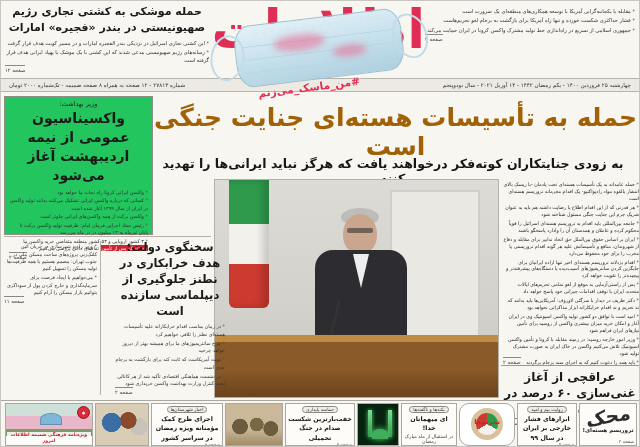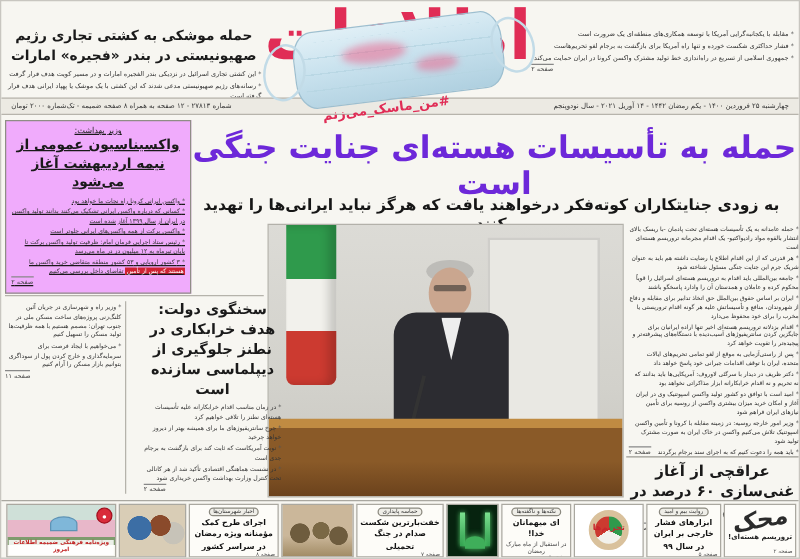--- a/index.html
+++ b/index.html
@@ -4,21 +4,21 @@
 <style>
   html,body{margin:0;padding:0;background:#9a9a96;}
   *{box-sizing:border-box;}
   #paper{
     position:relative;width:640px;height:447px;margin:0 auto;
     background:#f7f6f1;overflow:hidden;direction:rtl;
     font-family:"DejaVu Sans",sans-serif;color:#1a1a1a;
     border:1px solid #c8c6c0;
   }
   
-  .top-story{position:absolute;top:20px;}
+  .top-story{position:absolute;top:3px;}
   .ts-headline{font-weight:bold;font-size:11px;line-height:1.45;text-align:center;}
   .ts-bullets{margin-top:4px;font-size:5.2px;line-height:1.5;color:#333;text-align:right;}
   .b{margin:0 0 1.5px 0;}
   .bs{color:#555;font-size:5px;}
   .pref{font-size:5.2px;color:#444;text-align:left;margin-top:2px;}
   .pref span{border-top:1px solid #888;padding-top:1px;}
   
   #masthead{position:absolute;left:212px;top:0;width:216px;height:96px;z-index:6;}
   #mast-title{
     position:absolute;right:4px;top:2px;width:208px;text-align:center;
@@ -49,31 +49,31 @@
   #datestrip{
     position:absolute;left:0;right:0;top:77px;height:14px;
     background:#eceae3;border-top:1px solid #b7b4ac;border-bottom:1px solid #b7b4ac;
     z-index:2;font-size:5.6px;color:#333;
   }
   #date-left{position:absolute;left:8px;top:3px;direction:rtl;}
   #date-right{position:absolute;right:8px;top:3px;direction:rtl;}
   
   #health-box{
     position:absolute;left:3px;top:95px;width:149px;height:139px;
-    border:1px solid #8f8d86;background:#f0abfc;padding:3px 4px;text-decoration:underline;
+    border:1px solid #8f8d86;background:#22c55e;padding:3px 4px;
   }
   #health-kicker{font-size:6.5px;text-align:center;color:#222;}
-  #health-headline{font-size:11px;font-weight:bold;text-align:center;line-height:1.35;margin:1px 0 2px 0;}
+  #health-headline{font-size:14px;font-weight:bold;text-align:center;line-height:1.35;margin:1px 0 2px 0;}
   #health-box .ts-bullets{font-size:4.9px;line-height:1.45;}
   .hl{background:#cf2233;color:#fff;padding:0 1px;}
   
   #lead-kicker{position:absolute;left:155px;right:6px;top:94px;text-align:center;font-size:7.5px;color:#111;}
   #lead-headline{
     position:absolute;left:153px;right:2px;top:103px;text-align:center;
-    font-size:25px;font-weight:bold;line-height:1.15;letter-spacing:-0.5px;color:#6d28d9;
+    font-size:25px;font-weight:bold;line-height:1.15;letter-spacing:-0.5px;color:#a16207;
   }
   #lead-subheadline{
     position:absolute;left:160px;right:14px;top:155px;text-align:center;
     font-size:12.5px;font-weight:bold;color:#161616;
   }
   
   #main-photo{
     position:absolute;left:213px;top:178px;width:285px;height:219px;
     background:linear-gradient(180deg,#dcdbd6 0%,#d2d1cb 60%,#c7c5bf 100%);
     border:1px solid #b3b1aa;overflow:hidden;
@@ -273,21 +273,21 @@
       <div class="bsub">تروریسم هسته‌ای!</div>
       <div class="bpref">صفحه ۲</div>
     </div>
 
     <div class="bbox" style="width:60px;">
       <div class="btag">روایت بیم و امید</div>
       <div class="btitle">ابزارهای فشار خارجی بر ایران در سال ۹۹</div>
       <div class="bpref">صفحه ۵</div>
     </div>
 
-    <div class="bbox" id="b-sanctions-logo" style="width:56px;">
+    <div class="bbox" id="b-sanctions-logo" style="width:56px;border-radius:10px;">
       <div id="sanc-ring"></div>
       <div id="sanc-label">تحریم‌ها</div>
     </div>
 
     <div class="bbox" style="width:56px;">
       <div class="btag">نکته‌ها و ناگفته‌ها</div>
       <div class="btitle">ای میهمانان خدا!</div>
       <div class="bsub">در استقبال از ماه مبارک رمضان</div>
       <div class="bpref">صفحه ۵</div>
     </div>

